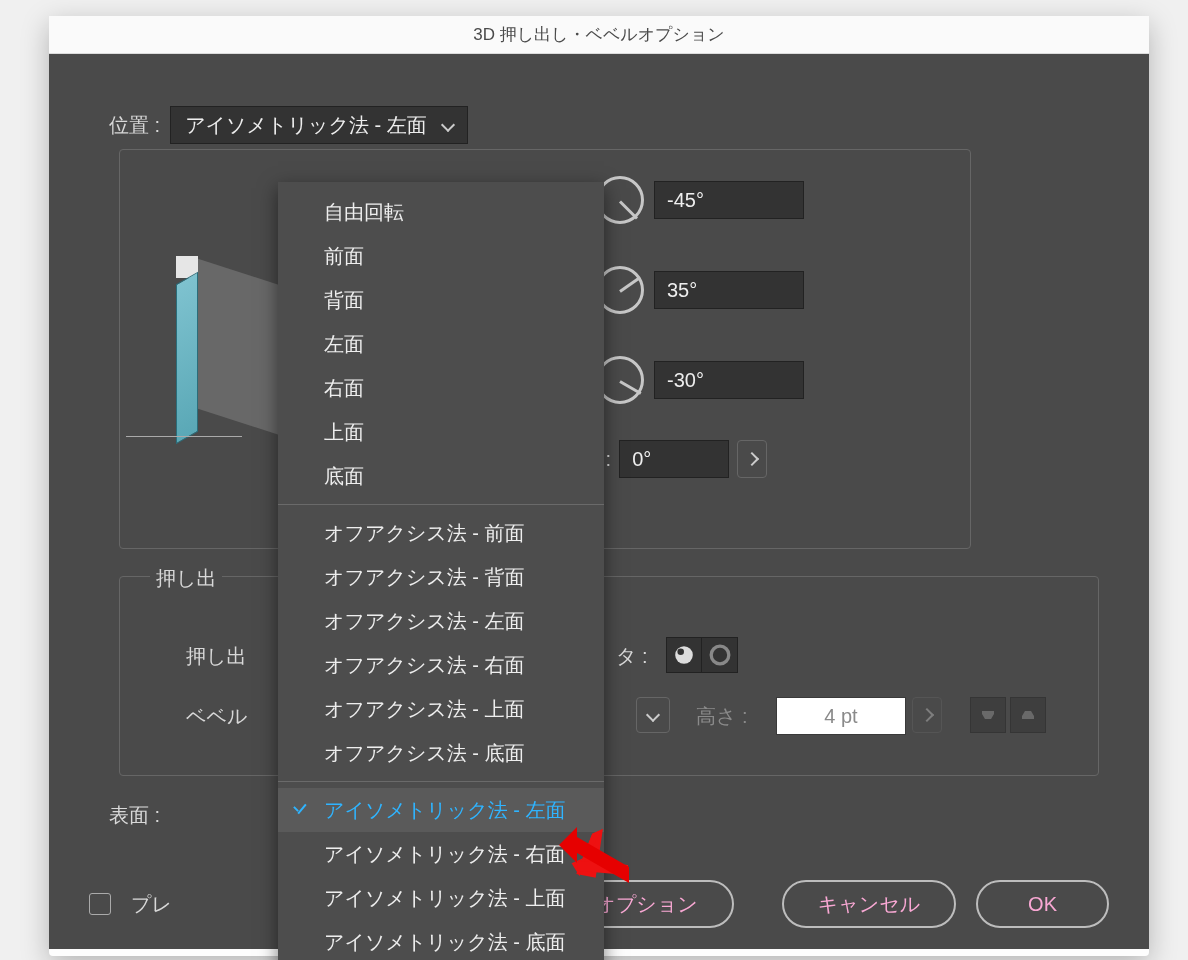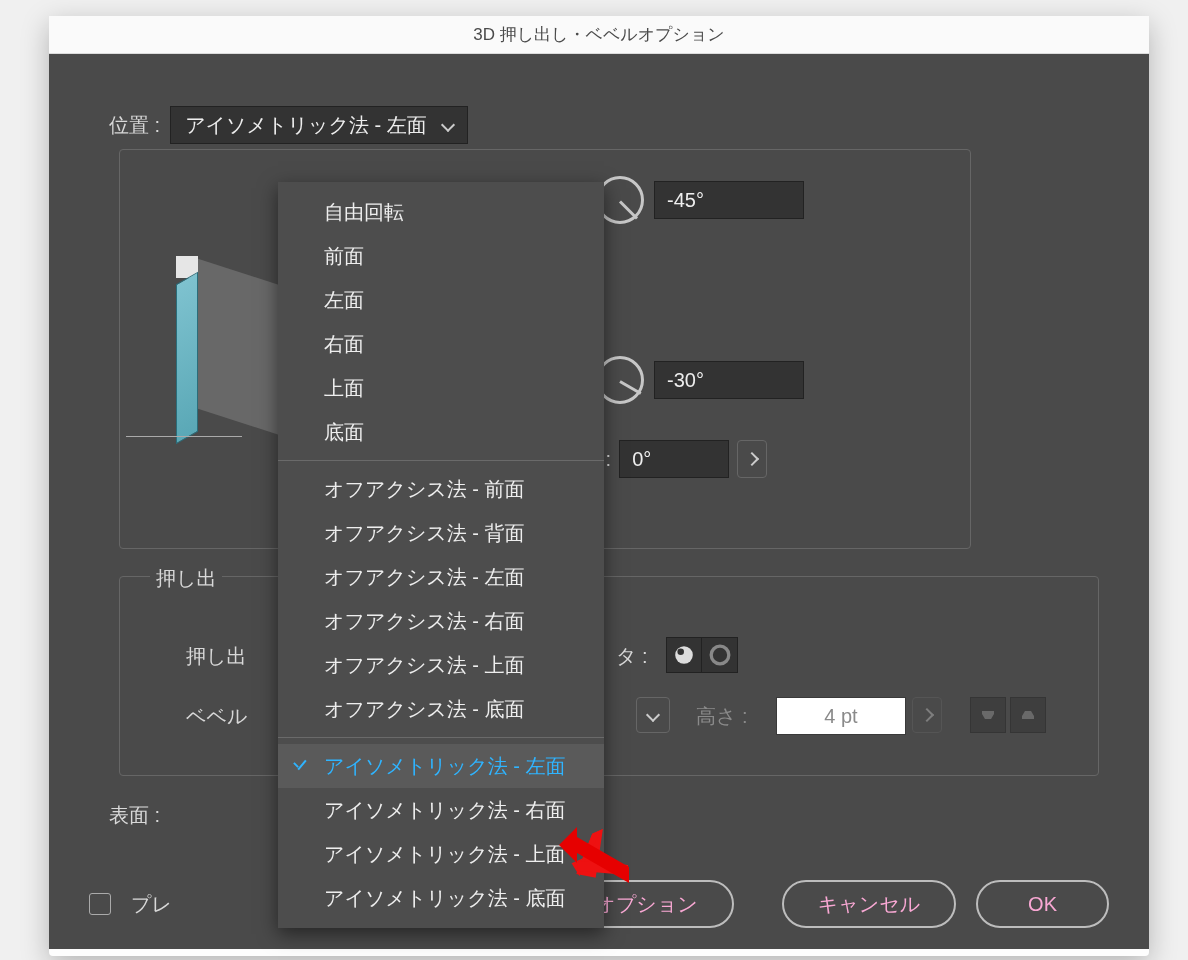--- a/index.html
+++ b/index.html
@@ -238,20 +238,24 @@
       <div class="cube">
         <div class="back"></div>
         <div class="top"></div>
         <div class="front"></div>
         <div class="cube-axis-h"></div>
       </div>
 
       <div class="row row-angle1">
         <span class="dial dial1"></span>
         <input class="input" value="-45°" style="">
+      </div>
+      <div class="row row-angle2">
+        <span class="dial dial2"></span>
+        <input class="input" value="35°" style="">
       </div>
       <div class="row row-angle3">
         <span class="dial dial3"></span>
         <input class="input" value="-30°" style="">
       </div>
       <div class="row row-persp">
         <span>近感 :</span>
         <input class="input" style="width: 110px;" value="0°">
         <div class="stepper">
           <span class="chevron" style="transform:rotate(-90deg)"></span>
@@ -325,20 +329,23 @@
     </div>
 
     <div class="menu" id="position-menu">
         <div class="menu-item">
           <span>自由回転</span>
         </div>
         <div class="menu-item">
           <span>前面</span>
         </div>
         <div class="menu-item">
+          <span>背面</span>
+        </div>
+        <div class="menu-item">
           <span>左面</span>
         </div>
         <div class="menu-item">
           <span>右面</span>
         </div>
         <div class="menu-item">
           <span>上面</span>
         </div>
         <div class="menu-item">
           <span>底面</span>

